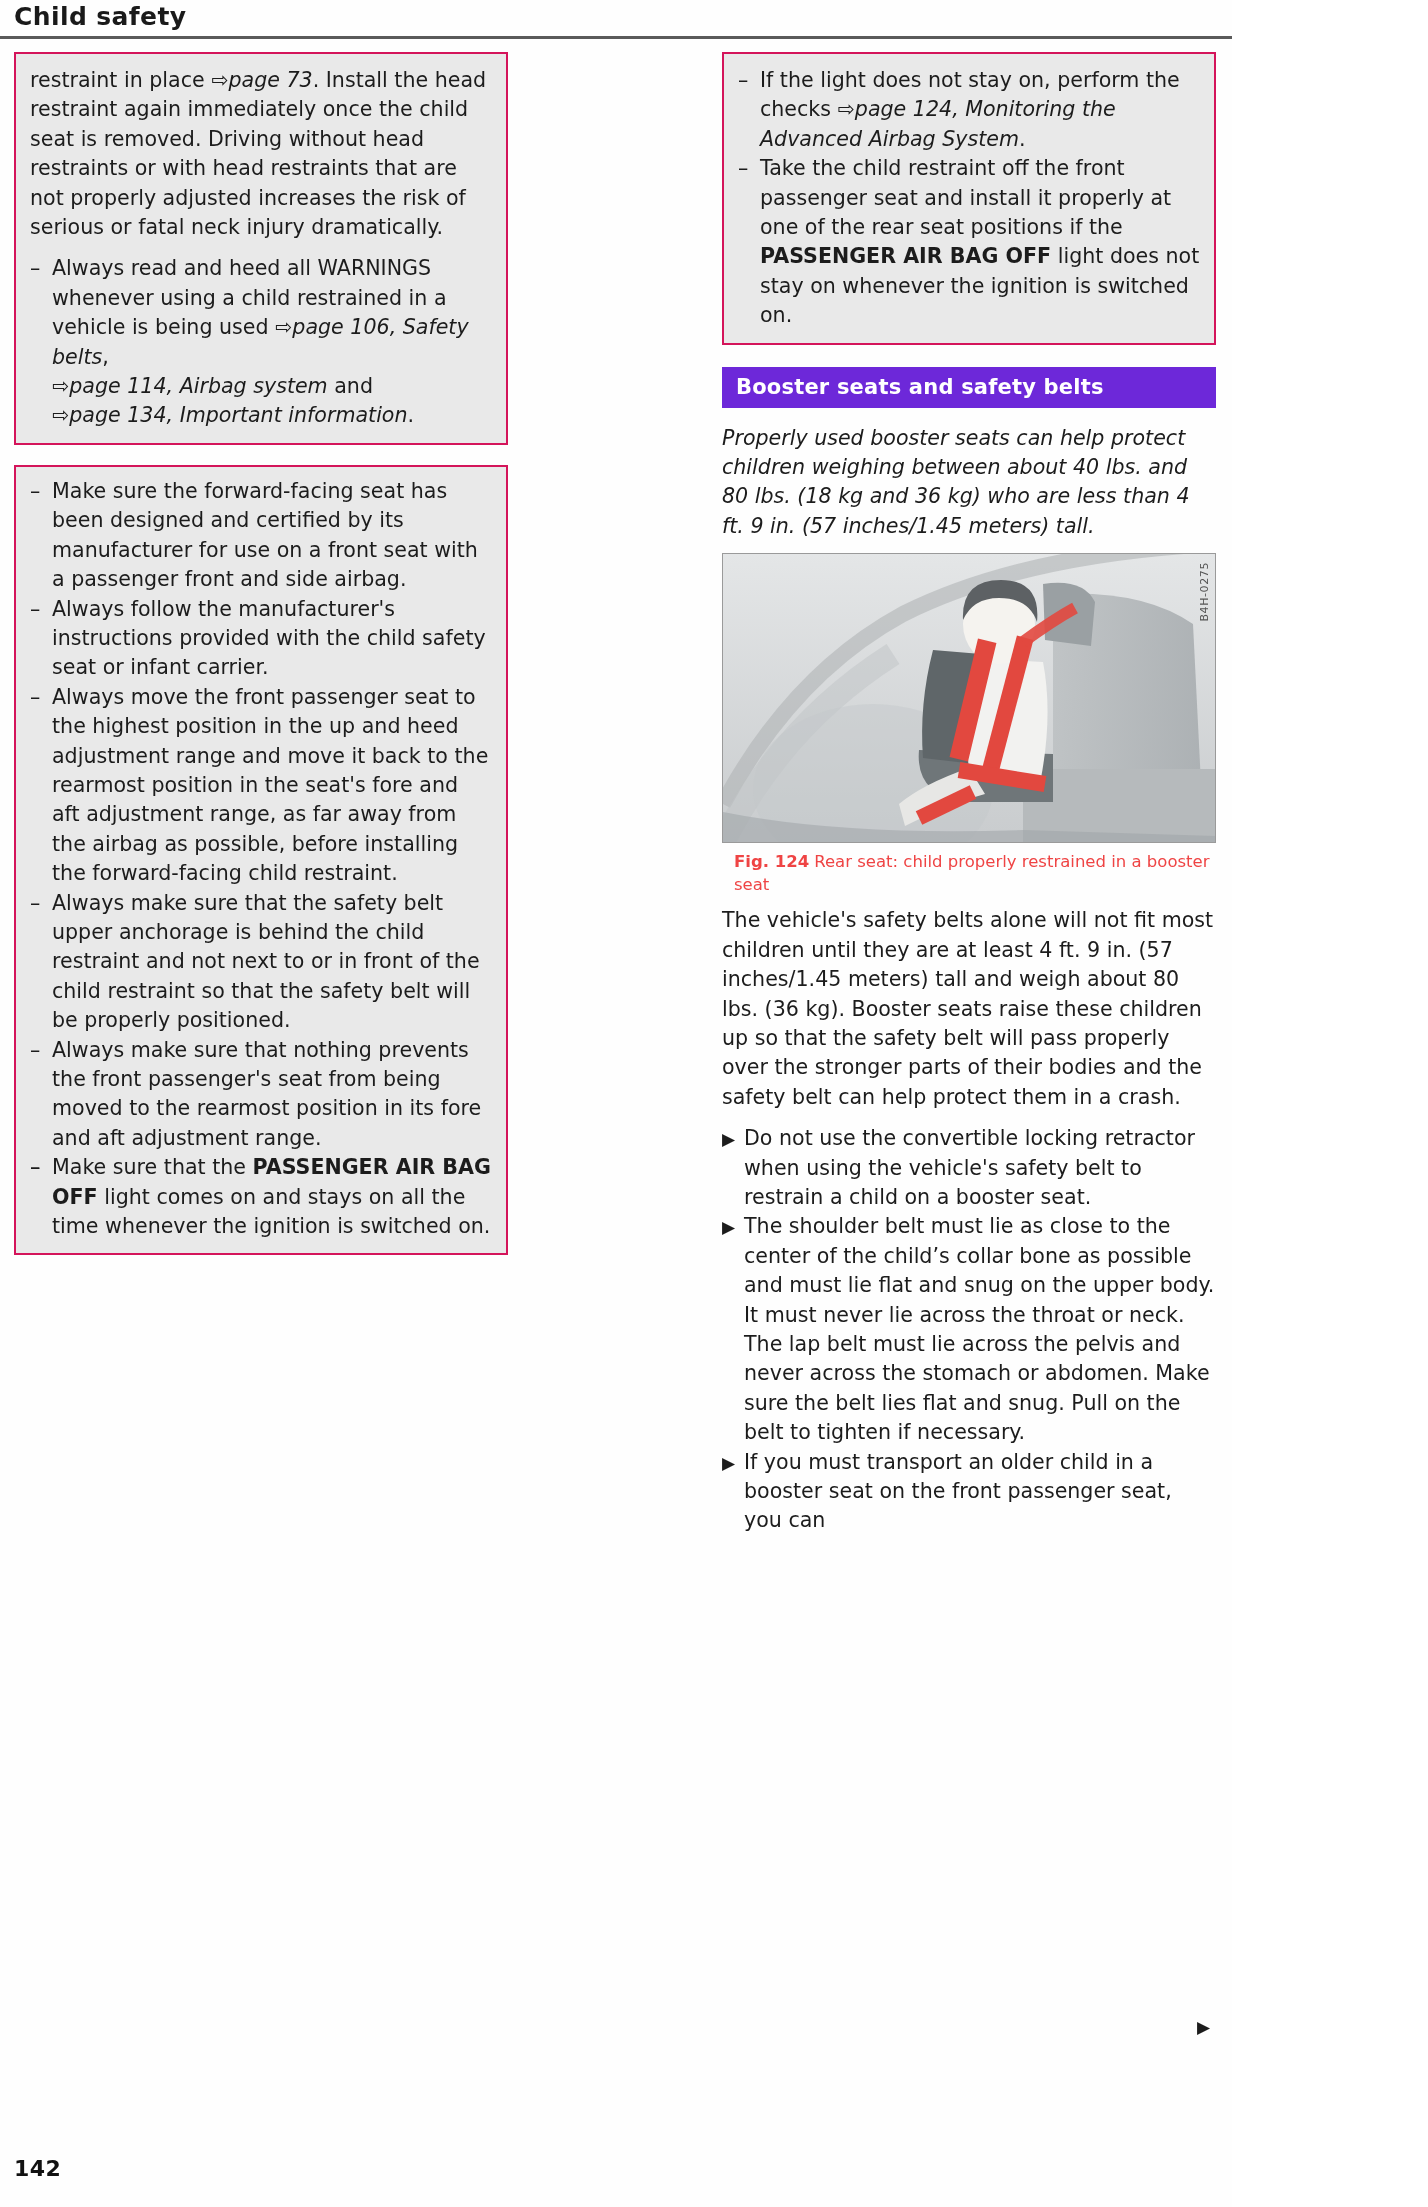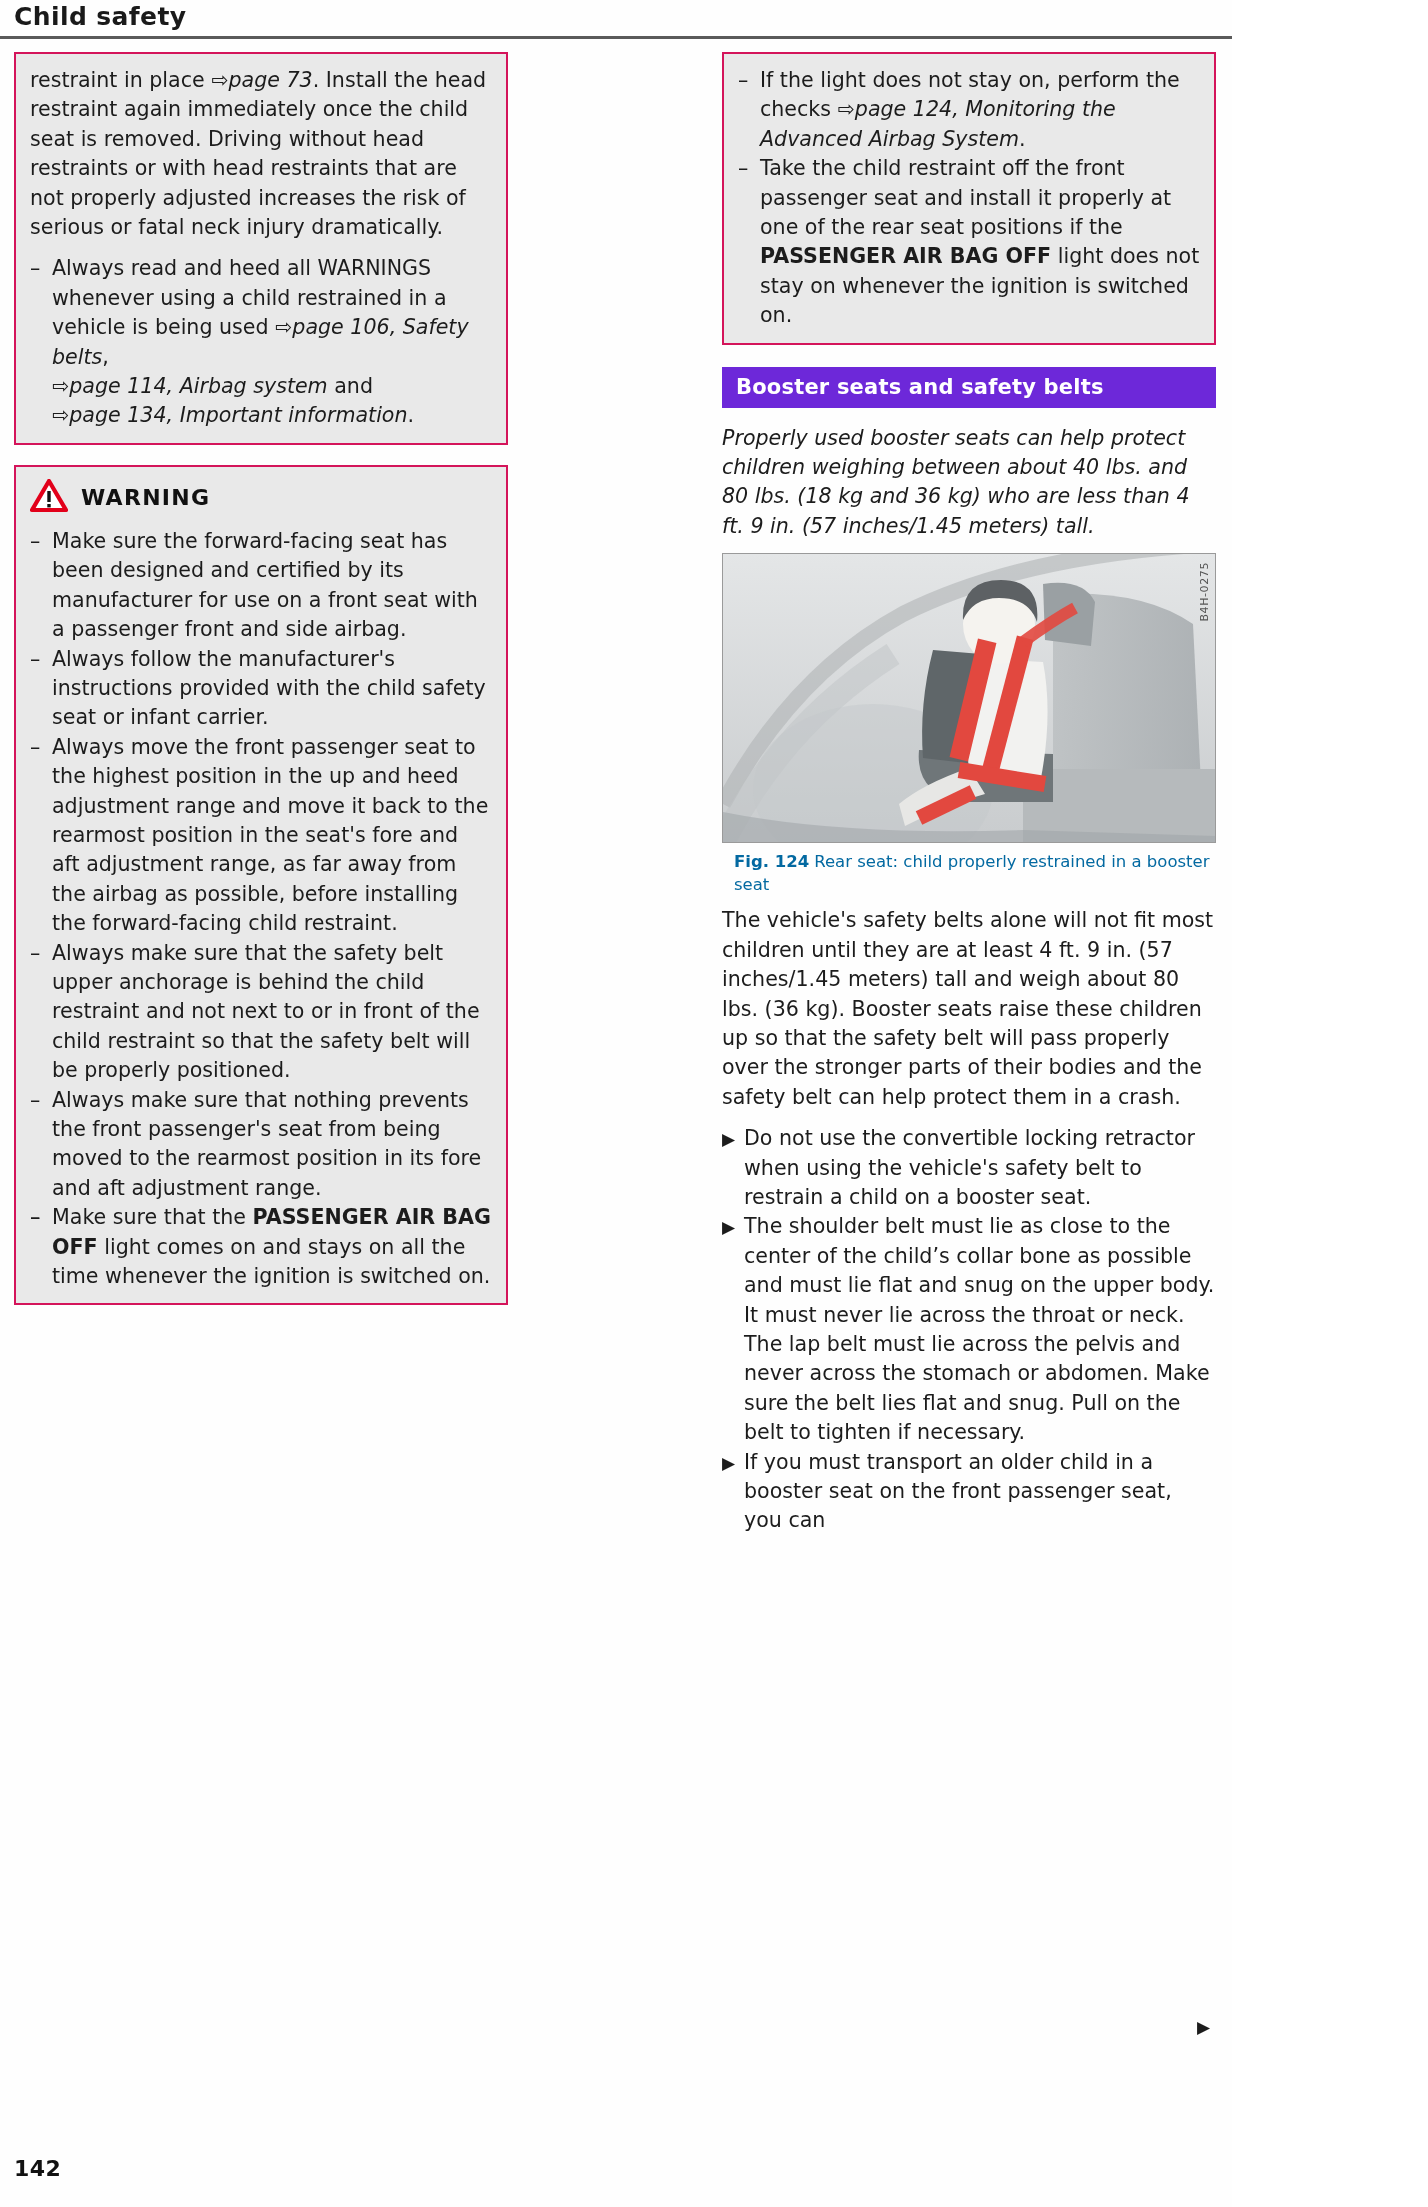--- a/index.html
+++ b/index.html
@@ -138,21 +138,21 @@
     color: #555;
     letter-spacing: 0.6px;
     writing-mode: vertical-rl;
     transform: rotate(180deg);
   }
   figcaption.fig-cap {
     margin-top: 7px;
     padding-left: 12px;
     font-size: 16.5px;
     line-height: 23px;
-    color: #0369a1;
+    color: #ef4444;
   }
   figcaption.fig-cap .cap-num {
     font-weight: bold;
     margin-right: 5px;
   }
 
   
   .folio {
     position: absolute;
     left: 14px; bottom: 26px;
@@ -187,30 +187,20 @@
         <li>
           <span class="marker">–</span>
           <span>Always read and heed all WARNINGS whenever using a child restrained in a vehicle is being used </span><span>⇨</span><span class="ital">page 106, Safety belts</span>,<br>
           <span>⇨</span><span class="ital">page 114, Airbag system</span><span> and</span><br>
           <span>⇨</span><span class="ital">page 134, Important information</span><span>.</span>
         </li>
       </ul>
     </div>
 
     <div class="warnbox">
-      <div class="warn-head">
-        <span class="tri-icon">
-          <svg width="38" height="34" viewBox="0 0 38 34" aria-hidden="true">
-            <path d="M19 2 L36 31 L2 31 Z" fill="#ffffff" stroke="#e2001a" stroke-width="4.2" stroke-linejoin="round"></path>
-            <rect x="17.3" y="12" width="3.4" height="11" fill="#111111"></rect>
-            <rect x="17.3" y="25" width="3.4" height="3.4" fill="#111111"></rect>
-          </svg>
-        </span>
-        <span class="warn-title">WARNING</span>
-      </div>
 
 
       <ul class="dashlist">
         <li>
           <span class="marker">–</span>
           <span>Make sure the forward-facing seat has been designed and certified by its manufacturer for use on a front seat with a passenger front and side airbag.</span>
         </li>
         <li>
           <span class="marker">–</span>
           <span>Always follow the manufacturer's instructions provided with the child safety seat or infant carrier.</span>

